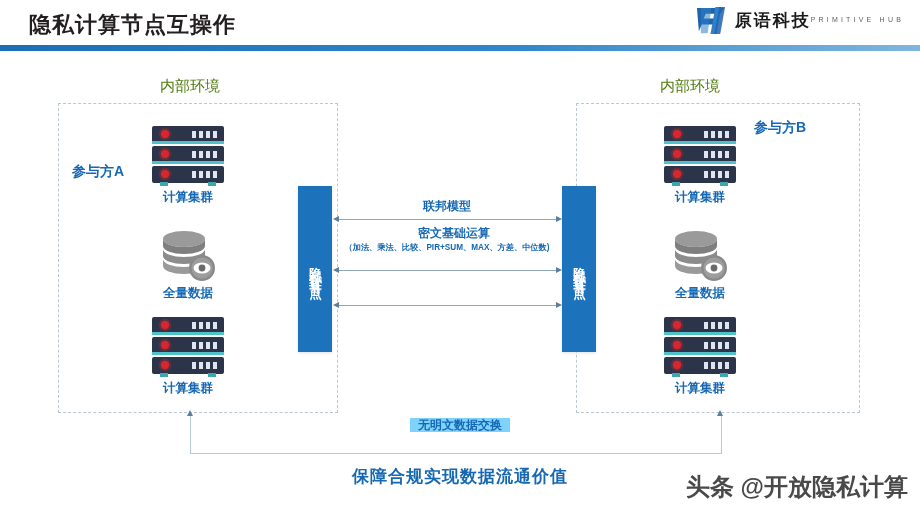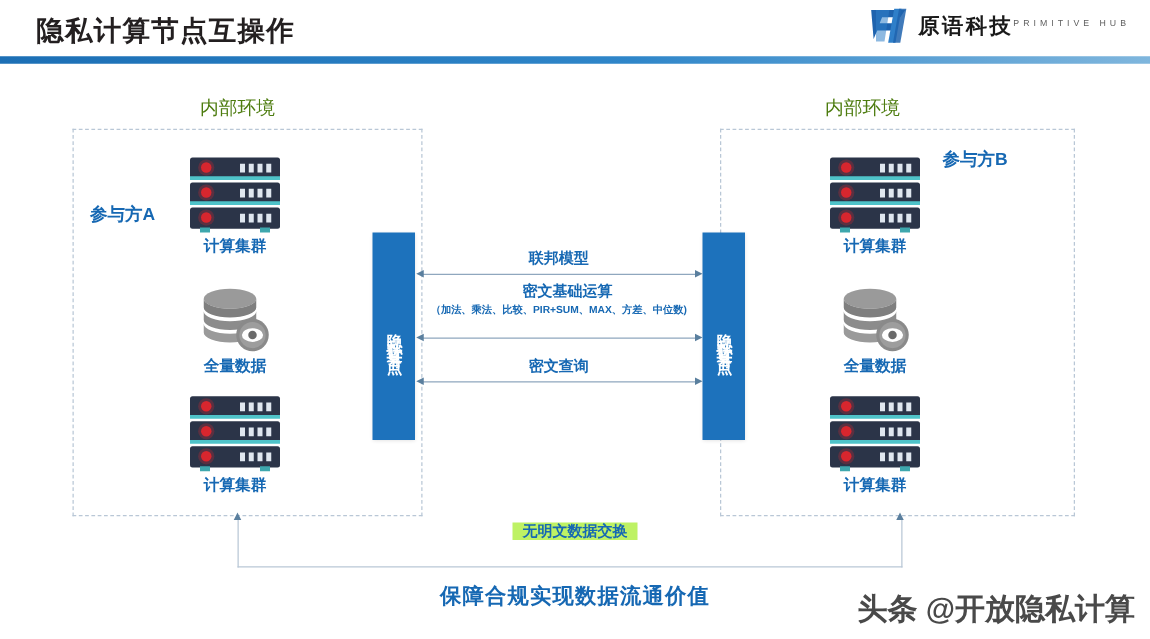--- a/index.html
+++ b/index.html
@@ -93,21 +93,21 @@
   
   .bracket{position:absolute;left:190px;top:363px;width:530px;height:37px;
     border:1px solid #b9c7d6;border-top:none;}
   .bracket-up{position:absolute;width:0;height:0;
     border-left:3.5px solid transparent;border-right:3.5px solid transparent;
     border-bottom:6px solid #5a7f9e;}
   .bracket-label{
     position:absolute;left:0;top:364px;width:920px;text-align:center;
     font-size:12px;font-weight:bold;color:#1668b3;
   }
-  .bracket-label-inner{background:#bef264;padding:0 8px;}
+  .bracket-label-inner{background:#7dd3fc;padding:0 8px;}
 
   .footline{
     position:absolute;left:0;top:412px;width:920px;text-align:center;
     font-size:17px;font-weight:bold;color:#1668b3;letter-spacing:1px;
   }
 
   .watermark{
     position:absolute;right:12px;bottom:8px;
     font-size:24px;font-weight:bold;color:#3a3a3a;white-space:nowrap;
     opacity:.92;
@@ -336,21 +336,20 @@
     <div class="hline" style="left:338px;top:166px;width:218px;"></div>
     <div class="ahead l" style="left:333px;top:163px;"></div>
     <div class="ahead r" style="left:556px;top:163px;"></div>
 
     <div class="arrow-label" style="left:320px;top:172px;width:268px;">密文基础运算</div>
     <div class="arrow-sub" style="left:322px;top:190px;width:250px;">（加法、乘法、比较、PIR+SUM、MAX、方差、中位数)</div>
     <div class="hline" style="left:338px;top:217px;width:218px;"></div>
     <div class="ahead l" style="left:333px;top:214px;"></div>
     <div class="ahead r" style="left:556px;top:214px;"></div>
 
-    <div class="arrow-label" style="left:332px;top:232px;width:230px;">密文查询</div>
     <div class="hline" style="left:338px;top:252px;width:218px;"></div>
     <div class="ahead l" style="left:333px;top:249px;"></div>
     <div class="ahead r" style="left:556px;top:249px;"></div>
 
     <div class="bracket"></div>
     <div class="bracket-up" style="left:187px;top:357px;"></div>
     <div class="bracket-up" style="left:717px;top:357px;"></div>
     <div class="bracket-label">
       <span class="bracket-label-inner">无明文数据交换</span>
     </div>

